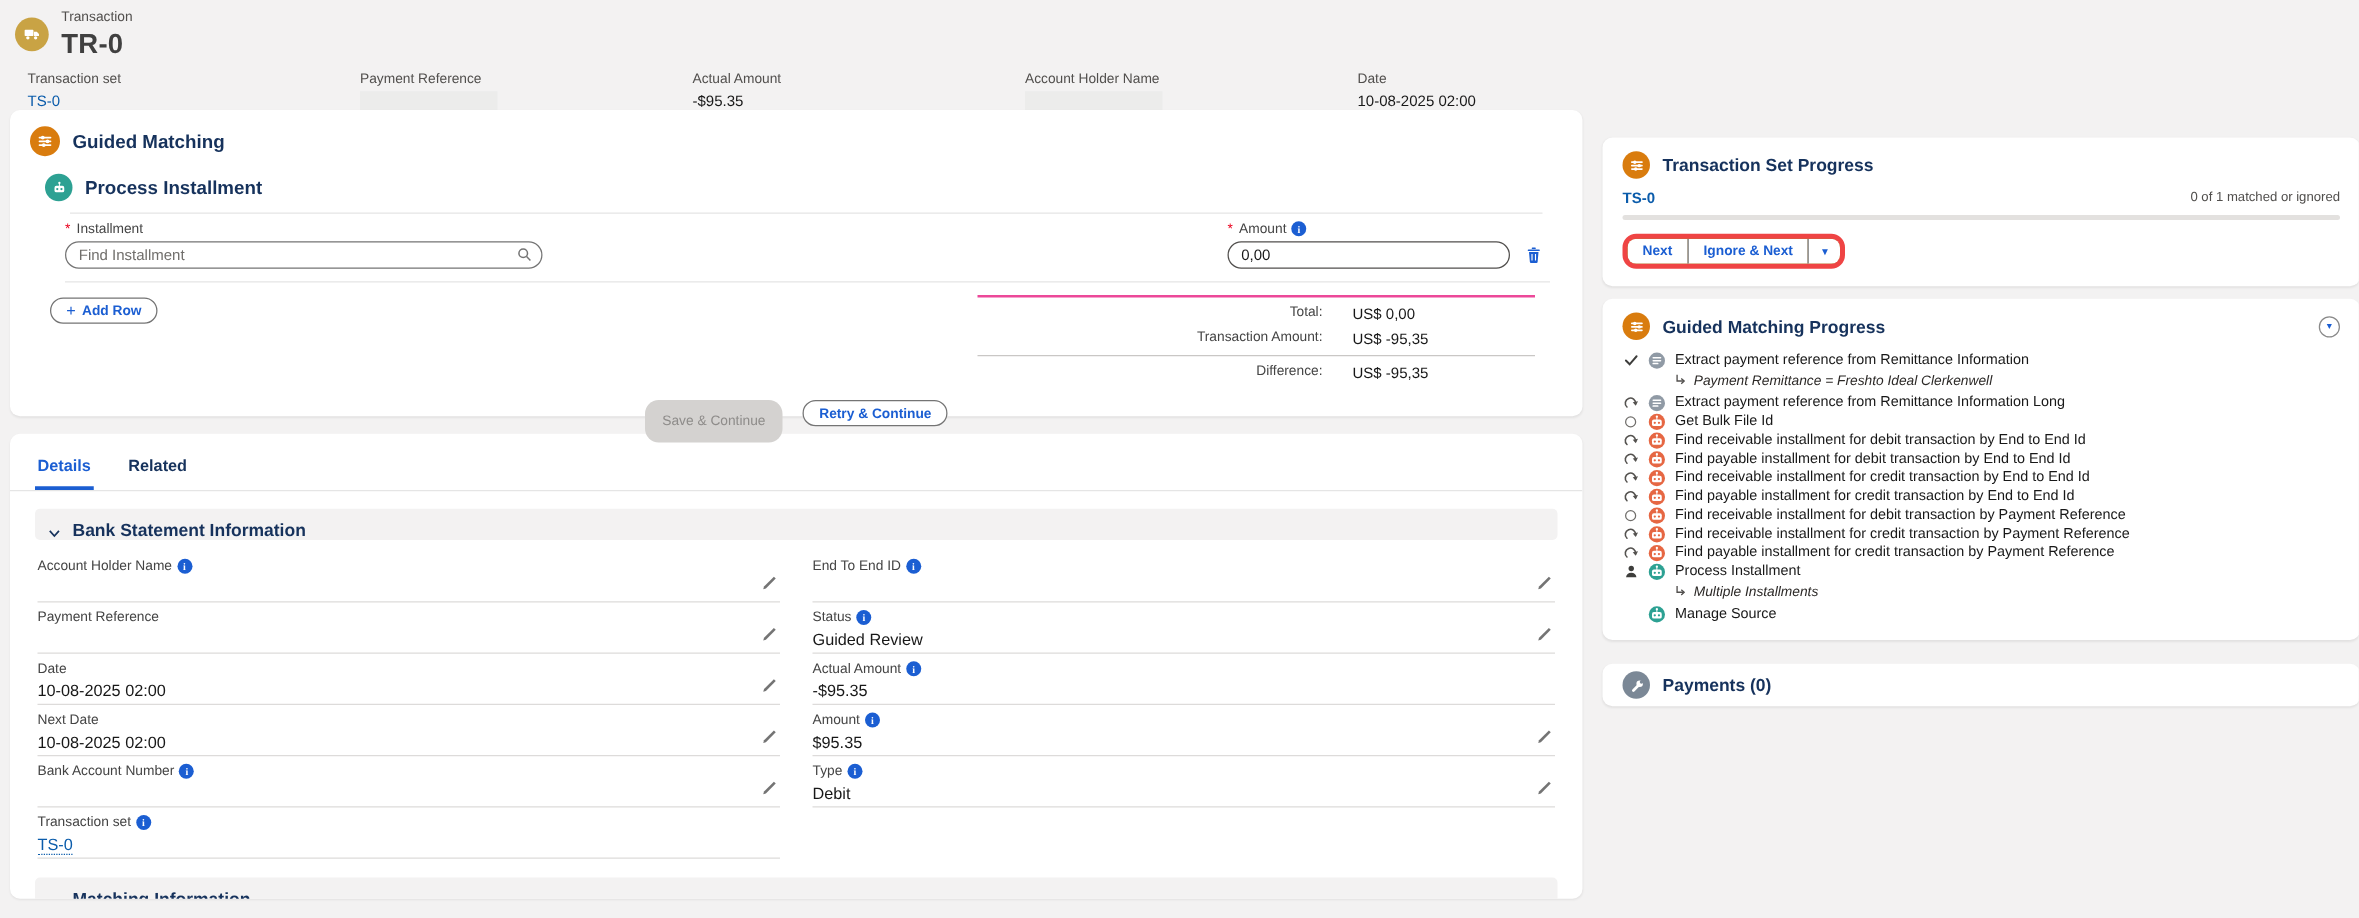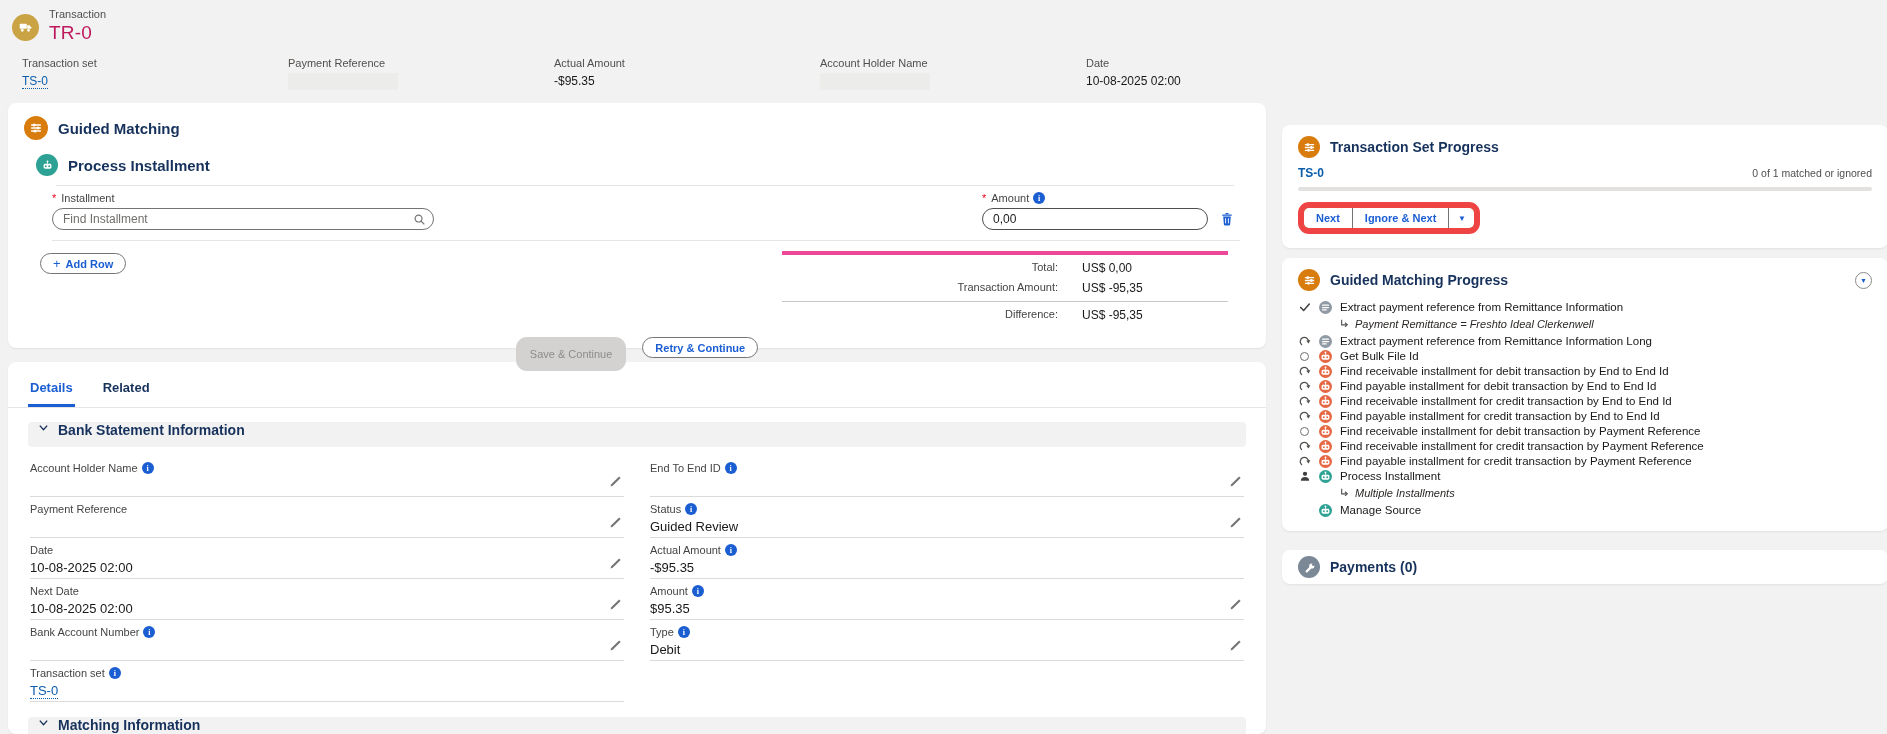--- a/index.html
+++ b/index.html
@@ -4,32 +4,32 @@
 <style>
   * { box-sizing: border-box; margin: 0; padding: 0; }
   html,body { width:1887px; height:734px; overflow:hidden; }
   body { font-family:"Liberation Sans", sans-serif; background:#f3f2f2; color:#181818; }
   .page { position:relative; width:1887px; height:734px; }
 
   
   .rec-head { position:absolute; top:8px; left:12px; display:flex; gap:10px; align-items:flex-start; }
   .rec-icon { width:27px; height:27px; border-radius:50%; background:#c9a344; display:flex; align-items:center; justify-content:center; margin-top:6px; }
   .rec-meta .obj { font-size:11px; color:#514f4d; }
-  .rec-meta .title { font-size:19px; font-weight:400; color:#be185d; margin-top:2px; letter-spacing:.2px; }
+  .rec-meta .title { font-size:22px; font-weight:700; color:#404040; margin-top:2px; letter-spacing:.2px; }
 
   .head-fields { position:absolute; top:57px; left:22px; display:flex; }
   .hf { width:266px; }
   .hf .lbl { font-size:11px; color:#514f4d; }
   .hf .val { font-size:12px; color:#181818; margin-top:5px; }
   .blank-chip { width:110px; height:17px; background:#ececeb; margin-top:4px; }
   a.rec-link { color:#0b5cab; text-decoration:none; border-bottom:1px dotted #0b5cab; cursor:pointer; }
   a.plain-link { color:#0b5cab; text-decoration:none; cursor:pointer; }
 
   
-  .main { position:absolute; top:103px; left:8px; display:flex; gap:16px; align-items:flex-start; }
+  .main { position:absolute; top:88px; left:8px; display:flex; gap:16px; align-items:flex-start; }
   .left-col { width:1258px; }
   .right-col { width:606px; margin-top:22px; }
   .card { background:#fff; border-radius:8px; box-shadow:0 1px 2px rgba(0,0,0,.07); }
 
   
   .gm-card { height:245px; padding:13px 16px; position:relative; }
   .gm-head { display:flex; align-items:center; gap:10px; }
   .ic24 { width:24px; height:24px; border-radius:50%; display:flex; align-items:center; justify-content:center; flex:0 0 auto; }
   .ic22 { width:22px; height:22px; border-radius:50%; display:flex; align-items:center; justify-content:center; flex:0 0 auto; }
   .bg-orange { background:#d97c0e; color:#d97c0e; }
@@ -48,53 +48,53 @@
   .inp::placeholder { color:#706e6b; }
   .inp-amount { border:1.5px solid #514f4d; padding:0 10px; }
   .g-install { width:382px; }
   .g-amount { width:226px; margin-left:auto; }
   .search-ic { position:absolute; right:8px; top:4px; }
   .trash-btn { margin:18px 4px 0 10px; background:none; border:none; cursor:pointer; padding:2px; }
   .gm-bottom { display:flex; margin:10px 10px 0 16px; }
   .btn-pill { display:inline-flex; align-items:center; gap:5px; height:21px; padding:0 12px; border:1px solid #747474; border-radius:11px; background:#fff; color:#1b5ed2; font-size:11px; font-weight:700; cursor:pointer; font-family:"Liberation Sans",sans-serif; }
   .addrow { margin-top:2px; }
   .plus { font-size:13px; font-weight:400; }
-  .totals { width:446px; margin-left:auto; margin-right:12px; border-top:4px solid #ec4899; padding-top:3px; font-size:11px; }
+  .totals { width:446px; margin-left:auto; margin-right:12px; border-top:2px solid #ec4899; padding-top:3px; font-size:11px; }
   .t-row { display:flex; padding:3px 0; }
   .t-lbl { width:300px; text-align:right; color:#444; padding-right:24px; }
   .t-val { color:#181818; font-size:12px; }
   .t-diff { border-top:1px solid #c9c7c5; margin-top:3px; padding-top:6px; }
   .gm-actions { display:flex; justify-content:center; gap:16px; margin-top:12px; }
   .btn-disabled { height:34px; padding:0 14px; border:none; border-radius:11px; background:#d4d2d0; color:#8e8c8a; font-size:11px; font-weight:400; font-family:"Liberation Sans",sans-serif; }
 
   
   .det-card { margin-top:14px; height:372px; overflow:hidden; padding-top:12px; }
   .tabs { display:flex; gap:26px; padding:0 20px; border-bottom:1px solid #e5e5e5; }
   .tab { font-size:13px; font-weight:700; color:#16325c; padding:6px 2px 9px; cursor:pointer; border-bottom:3px solid transparent; }
   .tab.active { color:#1b5ed2; border-bottom-color:#1b5ed2; }
-  .section-bar { display:flex; align-items:flex-start; gap:9px; background:#f3f2f2; border-radius:4px; margin:14px 20px 0; height:25px; padding:0 10px; cursor:pointer; }
+  .section-bar { display:flex; align-items:flex-end; gap:9px; background:#f3f2f2; border-radius:4px; margin:14px 20px 0; height:25px; padding:0 10px; cursor:pointer; }
   .section-bar .st-title { font-size:14px; font-weight:700; color:#16325c; }
   .fgrid { display:grid; grid-template-columns:1fr 1fr; column-gap:26px; padding:10px 22px 0; }
   .frow { position:relative; border-bottom:1px solid #dddbda; padding:5px 0 3px; min-height:33px; margin-bottom:1px; }
   .fval { font-size:13px; color:#181818; margin-top:4px; min-height:15px; }
   .pencil { position:absolute; right:2px; bottom:5px; background:none; border:none; cursor:pointer; padding:0; }
 
   
   .info-ic { width:12px; height:12px; border-radius:50%; background:#1b5ed2; color:#fff; display:inline-flex; align-items:center; justify-content:center; font-size:8px; font-weight:700; font-family:"Liberation Serif",serif; cursor:pointer; flex:0 0 auto; }
 
   
   .tsp-card { padding:11px 16px 14px; }
   .rc-head { display:flex; align-items:center; gap:10px; }
   .rc-title { font-size:14px; font-weight:700; color:#16325c; }
   .tsp-row { display:flex; align-items:center; margin-top:8px; }
   .tsp-row .lk { font-size:12px; font-weight:700; }
   .tsp-status { margin-left:auto; font-size:10.5px; color:#514f4d; }
   .tsp-bar { height:4px; background:#e3e1df; border-radius:2px; margin-top:7px; overflow:hidden; }
   .tsp-bar-fill { height:100%; background:#1b5ed2; width:0%; }
-  .btn-group { display:inline-flex; margin-top:11px; border:6px solid #ef4444; border-radius:11px; overflow:hidden; background:#a16207; }
+  .btn-group { display:inline-flex; margin-top:11px; border:4px solid #ef4444; border-radius:11px; overflow:hidden; background:#a16207; }
   .bg-seg { font-size:11px; font-weight:700; color:#1b5ed2; background:#fff; border:none; padding:0 12px; height:20px; cursor:pointer; font-family:"Liberation Sans",sans-serif; }
   .bg-seg + .bg-seg { border-left:1px solid #747474; }
   .bg-arrow { width:26px; display:flex; align-items:center; justify-content:center; font-size:8px; color:#1b5ed2; }
 
   .gmp-card { margin-top:10px; padding:11px 16px 13px; }
   .collapse-btn { margin-left:auto; width:17px; height:17px; border-radius:50%; border:1px solid #8a8a8a; background:#fff; color:#1b5ed2; font-size:7px; display:flex; align-items:center; justify-content:center; cursor:pointer; }
   .gmp-list { margin-top:9px;text-align:right; }
   .gmp-row { display:flex; align-items:center; gap:8px; min-height:14.5px; margin-bottom:0.5px; }
   .st { width:13px; display:flex; justify-content:center; flex:0 0 auto; }
   .st-circle { width:9px; height:9px; border:1.4px solid #706e6b; border-radius:50%; }

